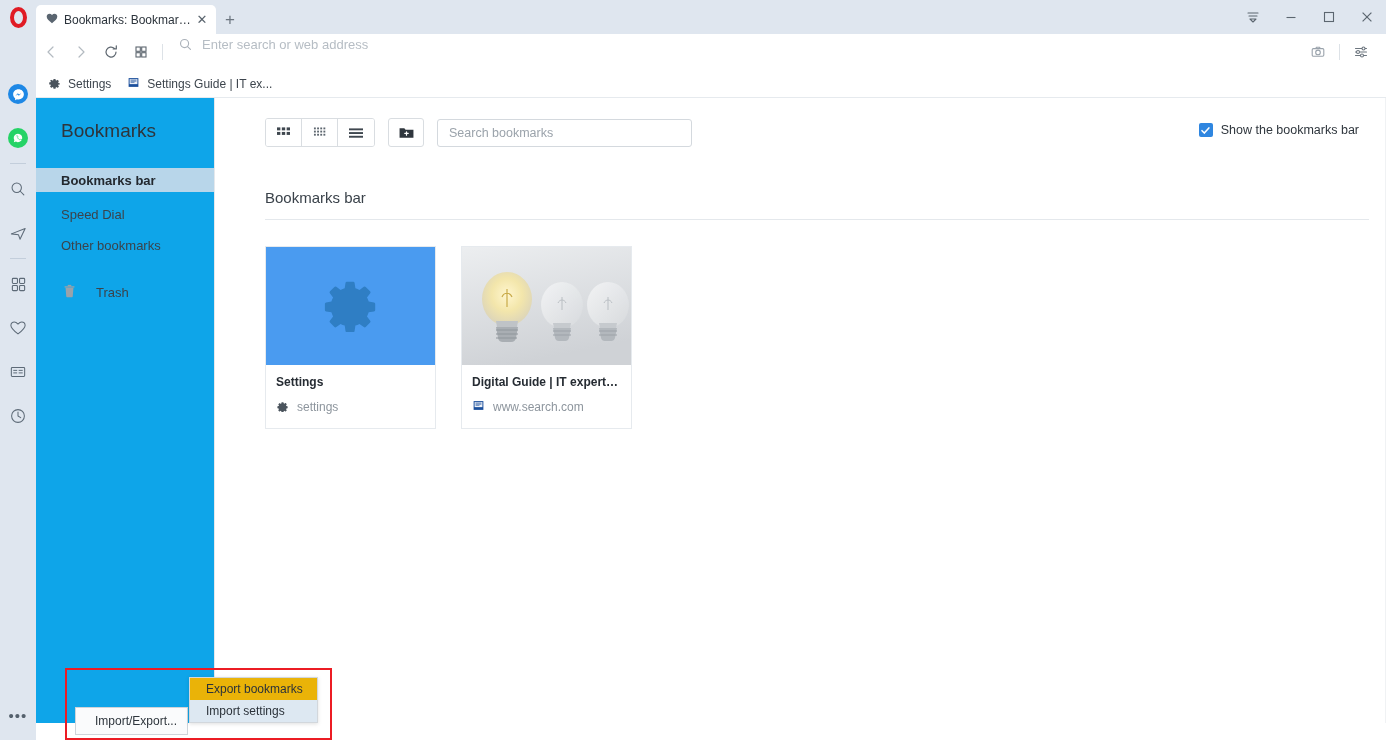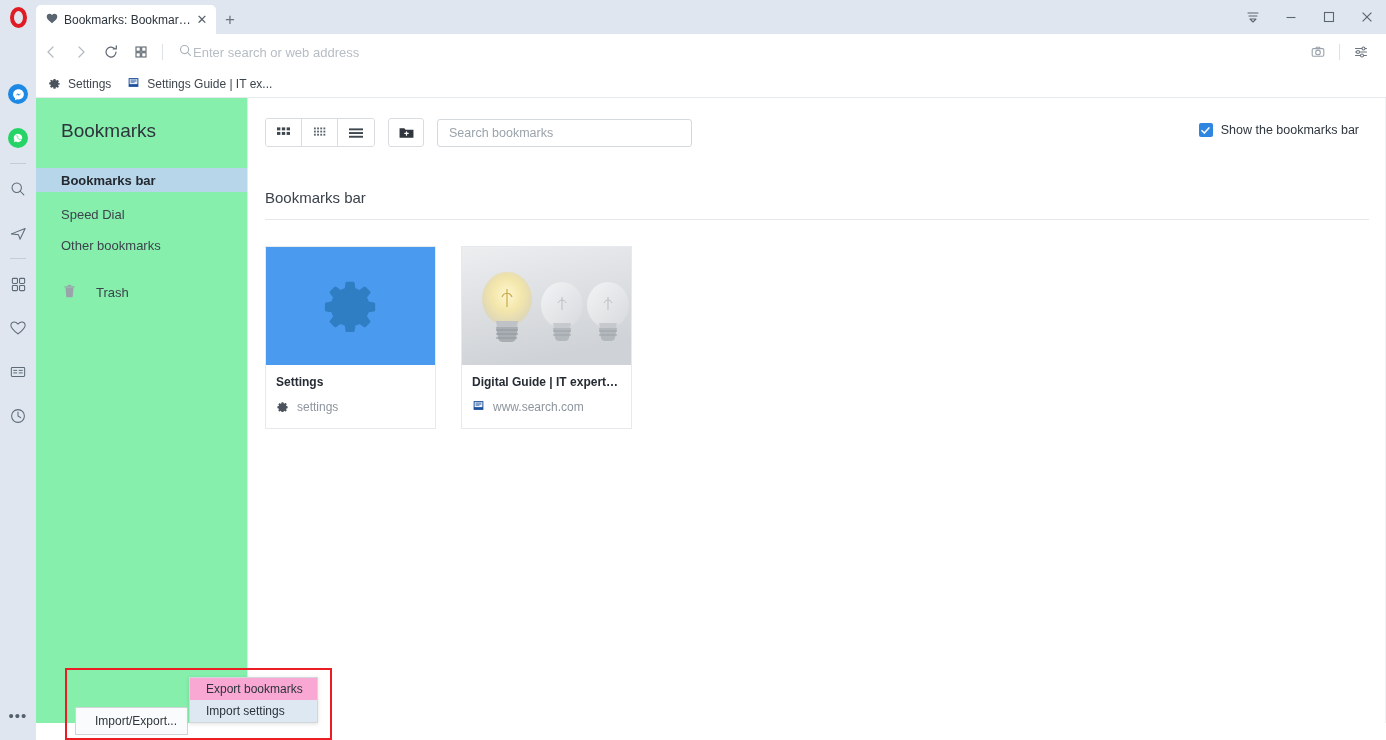--- a/index.html
+++ b/index.html
@@ -63,21 +63,21 @@
     background: #ffffff;
     display: flex; align-items: center;
   }
   .navbtn {
     width: 30px; height: 30px; display: flex; align-items: center; justify-content: center;
     color: #a8b0b8;
   }
   .navbtn.active { color: #5d666f; }
   .vdivider { width: 1px; height: 16px; background: #dde2e7; margin: 0 6px; }
   .omnibox {
-    flex: 1; height: 30px; display: flex; align-items: center; gap: 0;
+    flex: 1; height: 30px; display: flex; gap: 9px;
     padding-left: 9px;
   }
   .omnibox .ph { color: #b6bdc4; font-size: 13px; }
   .addr-right { display: flex; align-items: center; padding-right: 10px; }
   .addr-right .navbtn { color: #9aa3ac; }
 
   
   .bmbar {
     position: absolute; left: 36px; top: 70px; width: 1350px; height: 28px;
     background: #ffffff; display: flex; align-items: center; padding-left: 12px; gap: 16px;
@@ -103,22 +103,22 @@
   .rail-bottom {
     position: absolute; bottom: 16px; left: 0; width: 36px;
     display: flex; align-items: center; justify-content: center;
     color: #55616d; font-size: 15px; letter-spacing: 1px;
   }
   .circle-badge { width: 20px; height: 20px; border-radius: 50%; display:flex; align-items:center; justify-content:center; }
 
   
   .page { position: absolute; left: 36px; top: 98px; width: 1350px; height: 642px; background: #ffffff; }
   .sidepanel {
-    position: absolute; left: 0; top: 0; width: 212px; height: 642px;
-    background: #86efac; border-right: 1px solid #e4e8ec;
+    position: absolute; left: 0; top: 0; width: 179px; height: 642px;
+    background: #0ea5e9; border-right: 1px solid #e4e8ec;
   }
   .panel-title {
     font-size: 19px; color: #2e353c; padding: 22px 0 0 25px; font-weight: 400;
   }
   .nav-list { margin-top: 26px; }
   .nav-item {
     height: 24px; display: flex; align-items: center;
     padding-left: 25px; font-size: 13px; color: #3b434b;
   }
   .nav-item.selected { background: #b8d6ea; color: #23292f; font-weight: bold; }
@@ -177,21 +177,21 @@
     border: 2px solid #ec1c24; background: transparent; z-index: 40;
   }
   .ie-button {
     position: absolute; left: 75px; top: 707px; width: 113px; height: 28px;
     border: 1px solid #cfd4d9; background: #fafbfc;
     display: flex; align-items: center; padding-left: 19px;
     font-size: 12px; color: #2f363d; z-index: 42;
   }
   .ie-menu {
     position: absolute; left: 189px; top: 677px; width: 129px; height: 46px;
-    background: #f9a8d4; border: 1px solid #d2d7dc;
+    background: #eab308; border: 1px solid #d2d7dc;
     box-shadow: 0 1px 4px rgba(0,0,0,0.13); z-index: 42;
   }
   .ie-menu-item {
     height: 22px; display: flex; align-items: center; padding-left: 16px;
     font-size: 12px; color: #2b323a;
   }
   .ie-menu-item.hi { background: #dde8f2; }
 
   .bottom-strip {
     position: absolute; left: 36px; top: 723px; width: 1350px; height: 17px; background: #fff;

